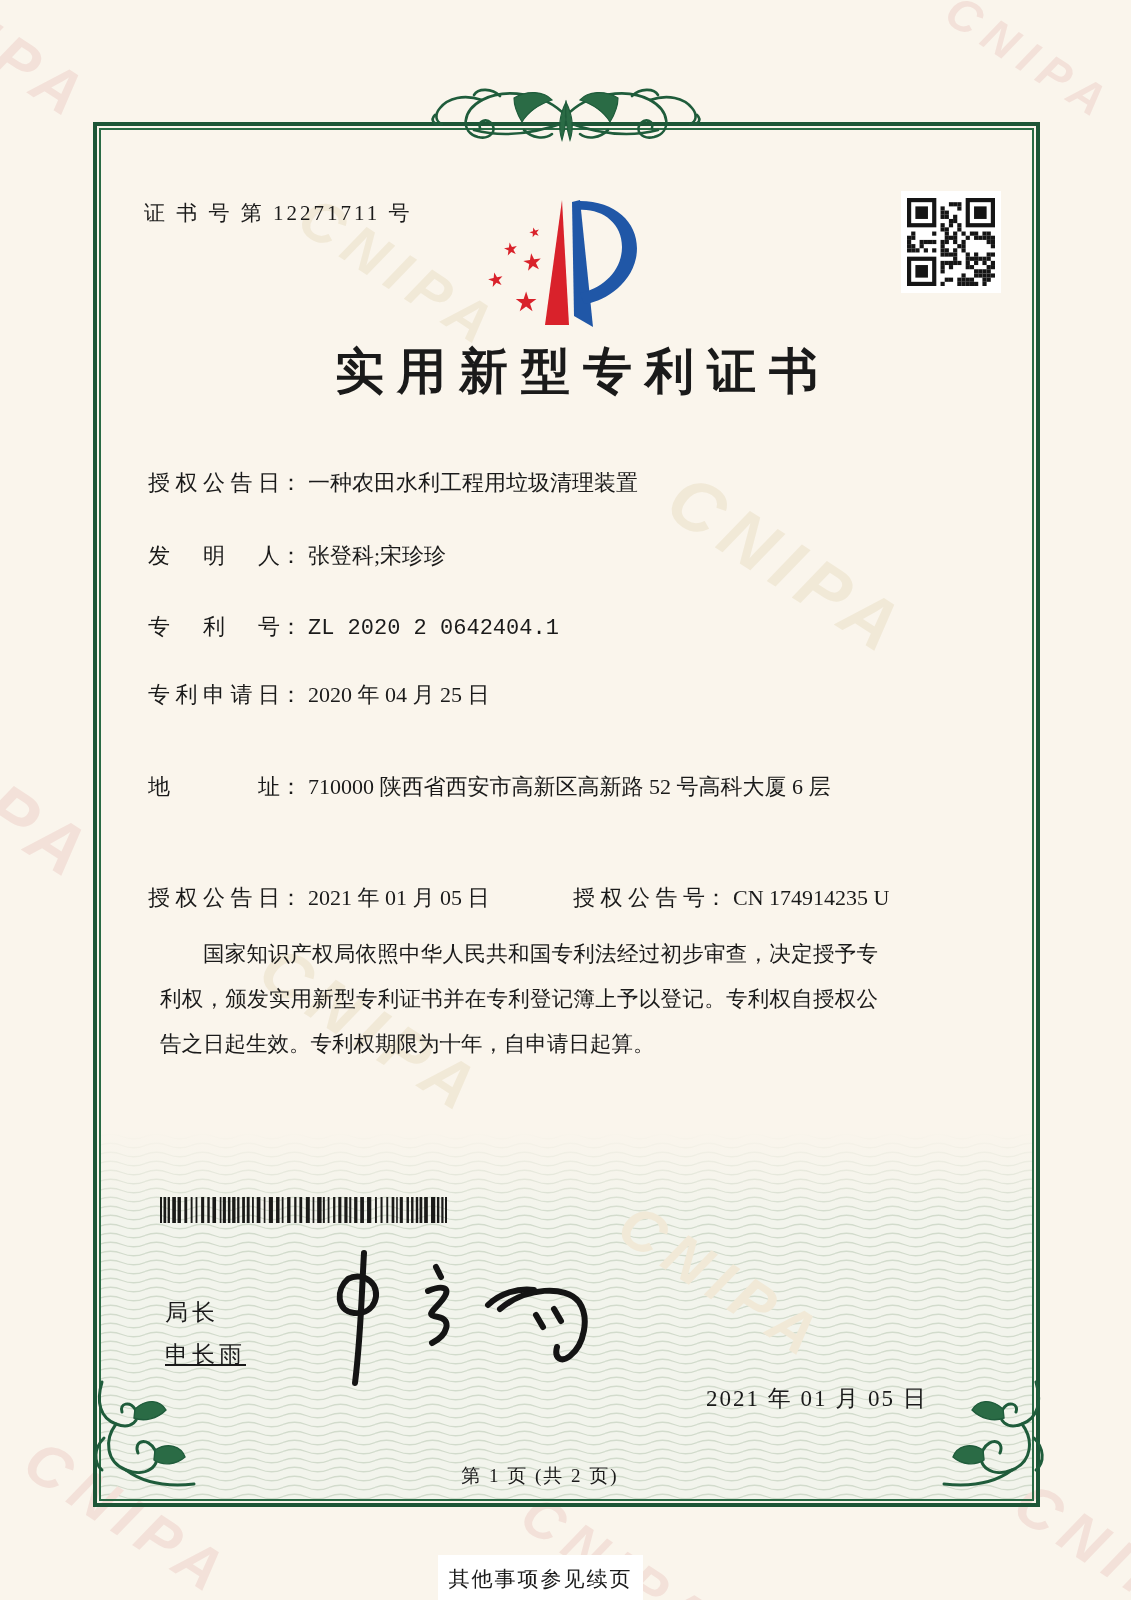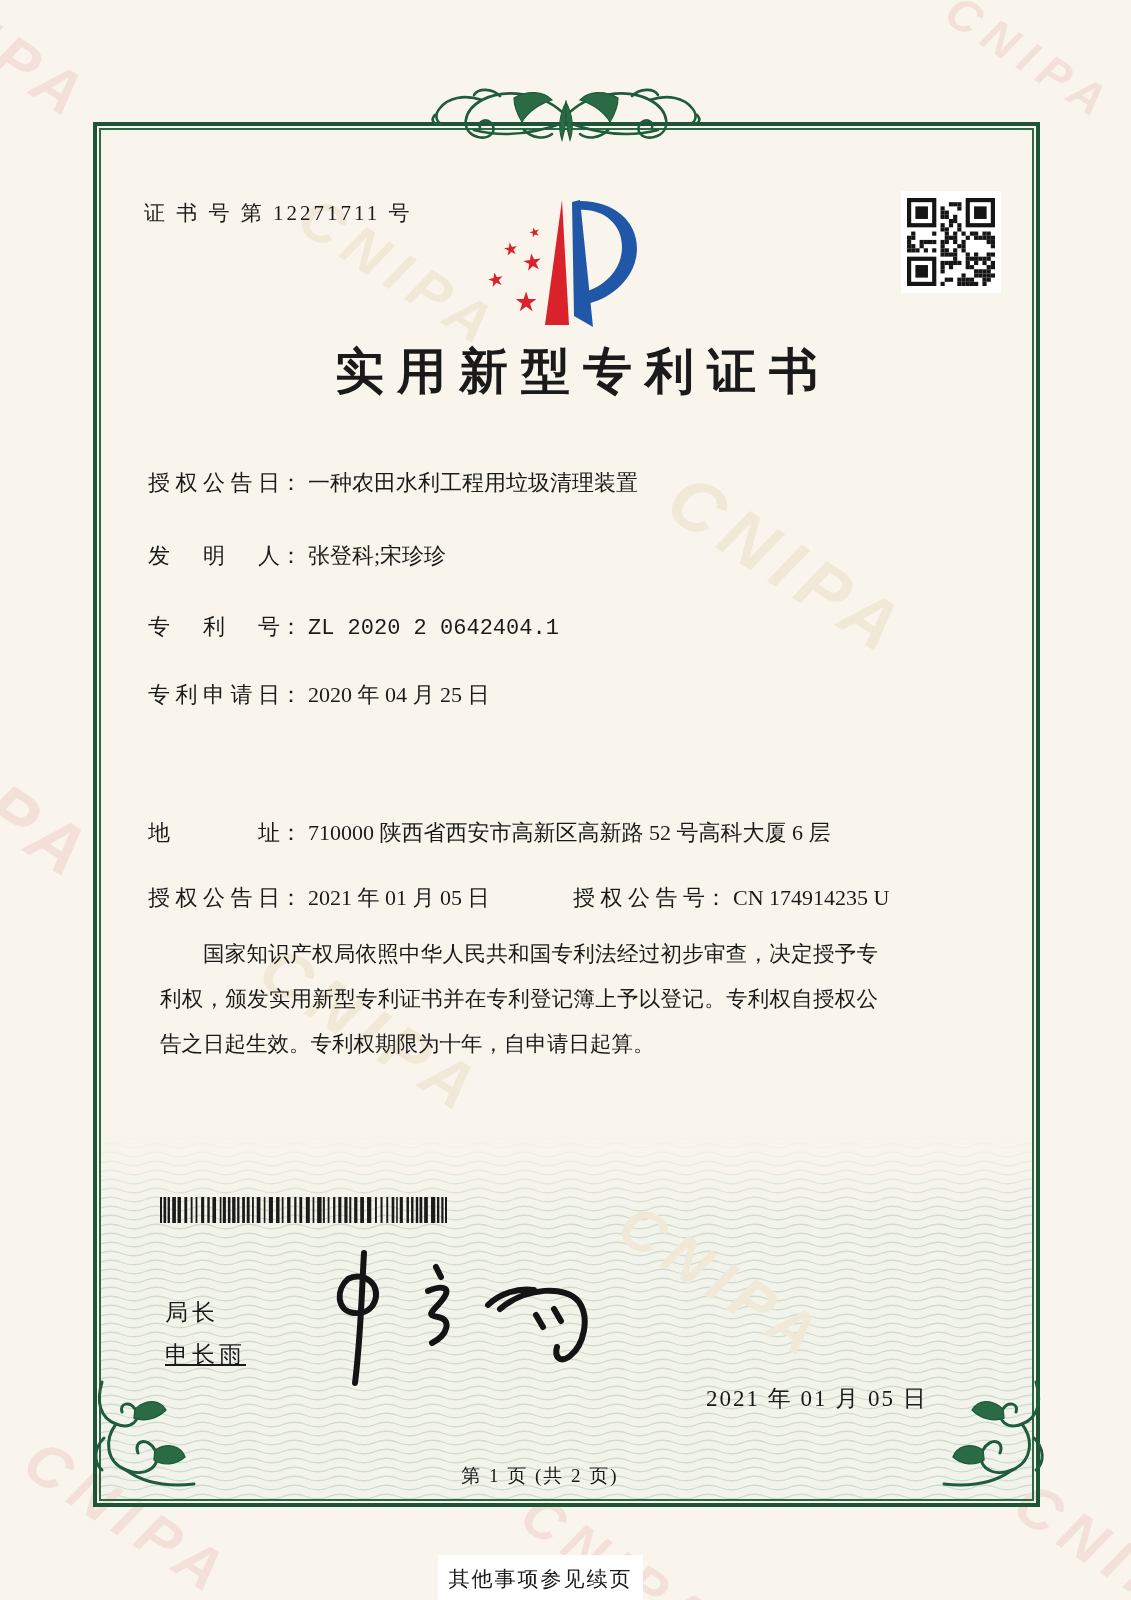--- a/index.html
+++ b/index.html
@@ -317,21 +317,21 @@
   </div>
   <div class="frow" style="top:541px;">
     <span class="flabel">发明人</span><span class="fcolon">：</span><span>张登科;宋珍珍</span>
   </div>
   <div class="frow" style="top:612px;font-family:Liberation Mono, monospace;">
     <span class="flabel">专利号</span><span class="fcolon">：</span><span>ZL 2020 2 0642404.1</span>
   </div>
   <div class="frow" style="top:680px;">
     <span class="flabel">专利申请日</span><span class="fcolon">：</span><span>2020 年 04 月 25 日</span>
   </div>
-  <div class="frow" style="top:818px;">
+  <div class="frow" style="top:772px;">
     <span class="flabel">地址</span><span class="fcolon">：</span><span>710000 陕西省西安市高新区高新路 52 号高科大厦 6 层</span>
   </div>
   <div class="frow" style="top:883px;">
     <span class="flabel">授权公告日</span><span class="fcolon">：</span><span>2021 年 01 月 05 日</span>
   </div>
   <div class="frow2" style="top:883px;">
     <span class="flabel">授权公告号</span><span class="fcolon">：</span><span>CN 174914235 U</span>
   </div>
 
   <div class="paras">

